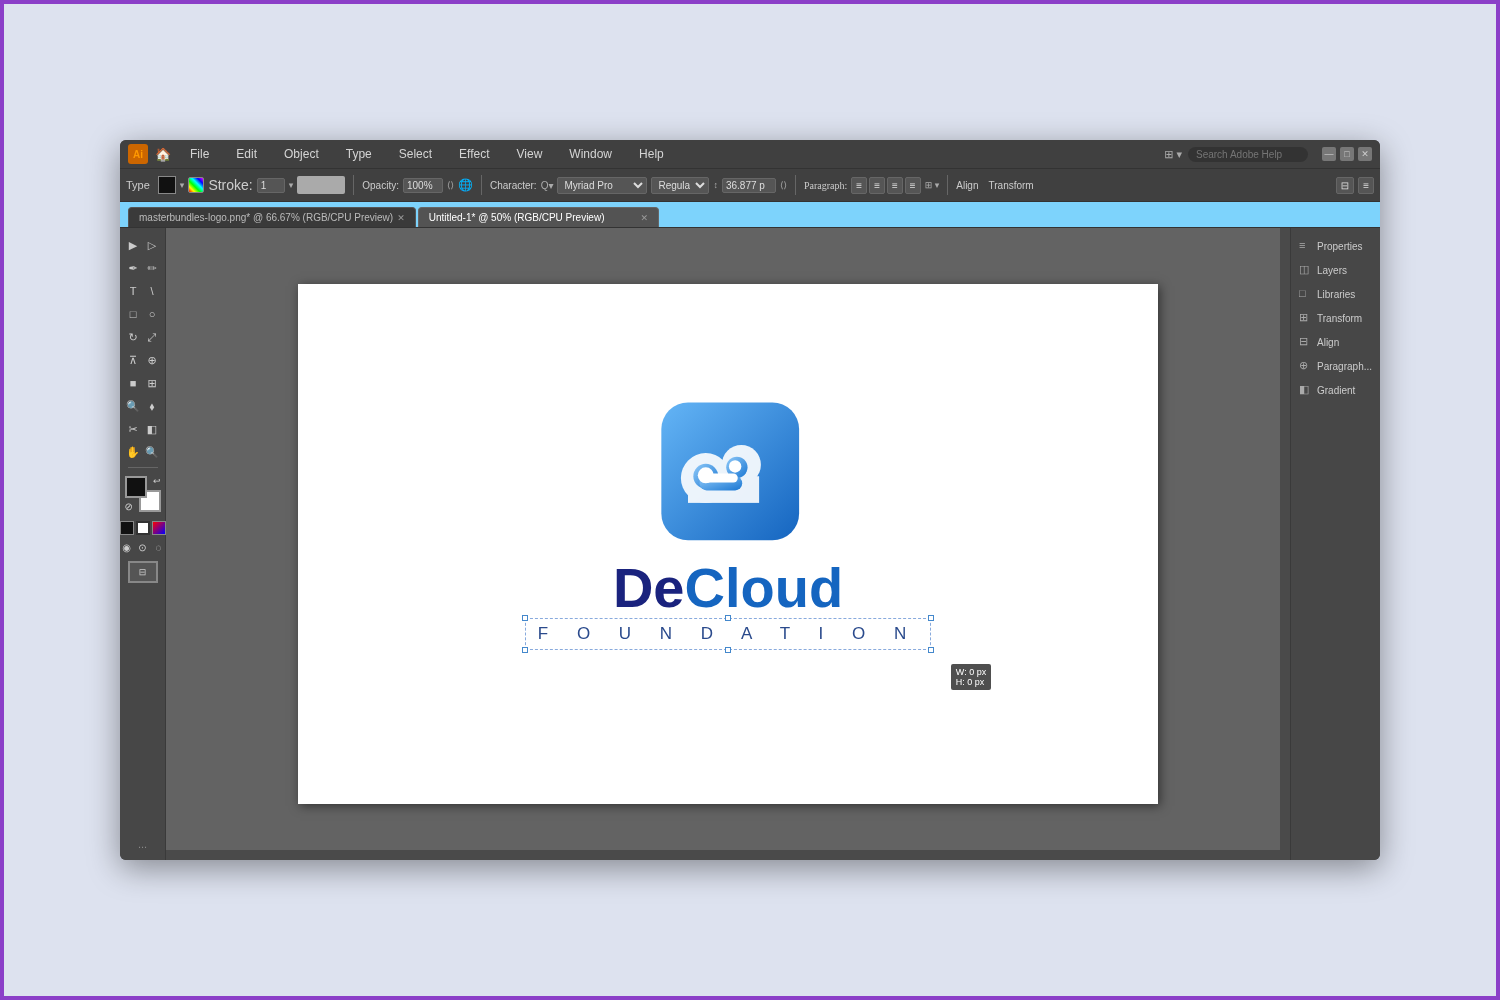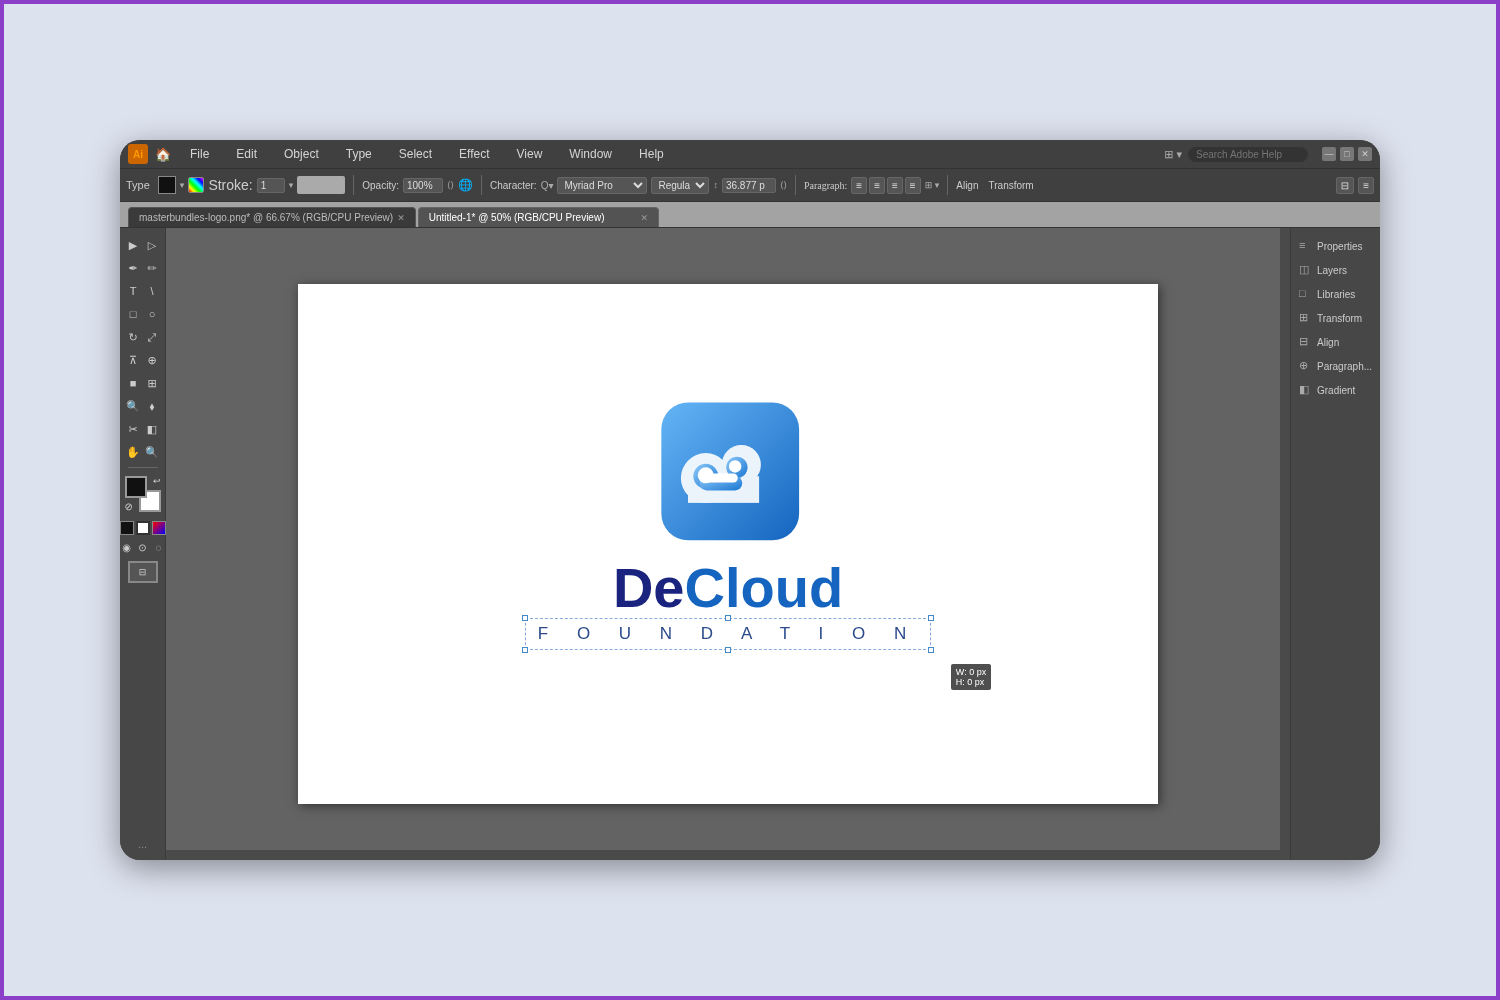--- a/index.html
+++ b/index.html
@@ -11,21 +11,21 @@
       width: 1500px;
       height: 1000px;
       font-family: Arial, sans-serif;
       border: 4px solid #8b3fc8;
     }
 
     .app-window {
       width: 1260px;
       height: 720px;
       background: #535353;
-      border-radius: 20px;
+      border-radius: 6px;
       overflow: hidden;
       box-shadow: 0 8px 32px rgba(0,0,0,0.4);
       display: flex;
       flex-direction: column;
     }
 
     
     .menu-bar {
       background: #404040;
       height: 28px;
@@ -180,21 +180,21 @@
       border: 1px solid #666;
       color: #ddd;
       font-size: 10px;
       padding: 2px 4px;
       border-radius: 2px;
       cursor: pointer;
     }
 
     
     .tabs-bar {
-      background: #a3a3a3;
+      background: #7dd3fc;
       height: 26px;
       display: flex;
       align-items: flex-end;
       padding: 0 8px;
       flex-shrink: 0;
       border-bottom: 1px solid #333;
     }
 
     .tab {
       background: #3a3a3a;

